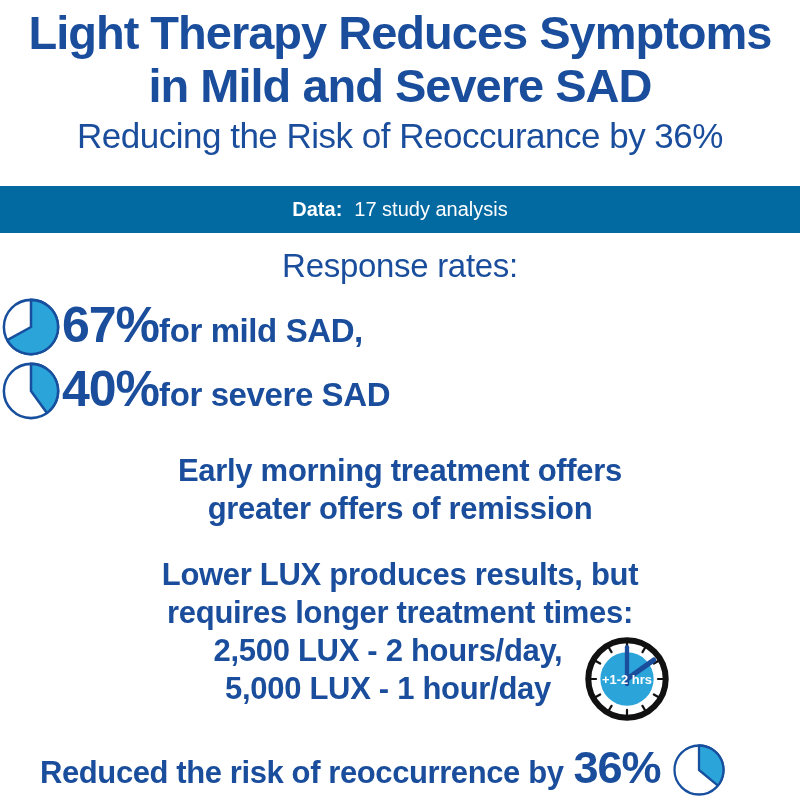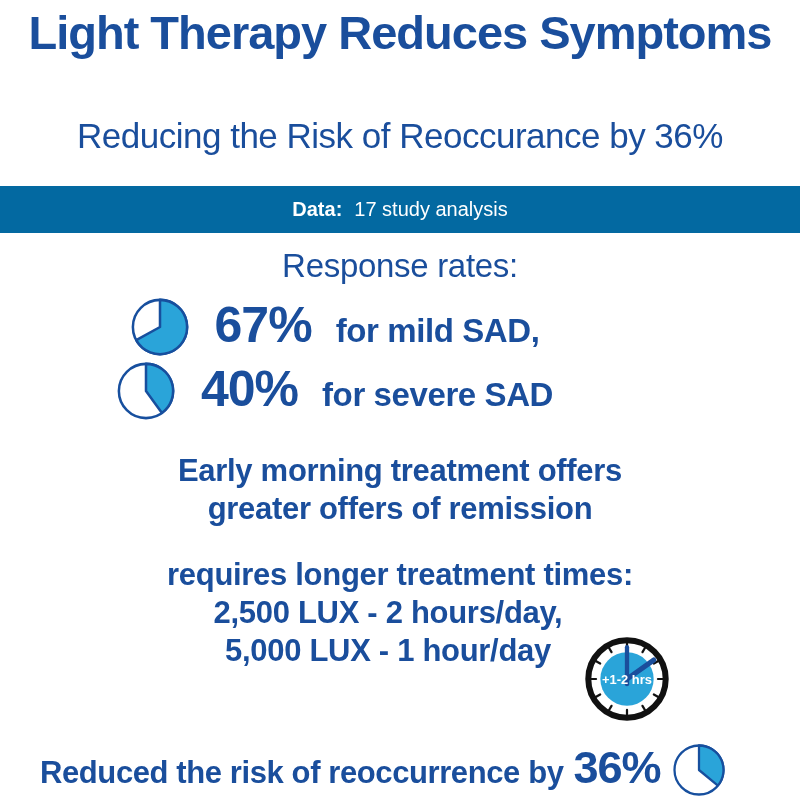--- a/index.html
+++ b/index.html
@@ -8,21 +8,21 @@
     font-family:"Liberation Sans",sans-serif;color:#1A4E9C;
   }
   .center{left:0;right:0;text-align:center;}
   .abs{position:absolute;}
   .title{top:6px;font-size:47px;font-weight:700;letter-spacing:-1px;line-height:53px;}
   .subtitle{top:116px;font-size:35px;font-weight:400;letter-spacing:-0.5px;}
   .banner{top:186px;height:47px;width:800px;background:#0369a1;display:flex;align-items:center;justify-content:center;color:#fff;font-size:20px;}
   .banner .lbl{font-weight:700;}
   .banner .txt{font-weight:400;margin-left:12px;}
   .resp-head{top:247px;font-size:33px;font-weight:500;letter-spacing:-0.3px;}
-  .prow{display:flex;justify-content:center;align-items:baseline;gap:24px;width:668px;}
+  .prow{display:flex;justify-content:flex-start;align-items:baseline;gap:0;width:668px;}
   .row1{top:296px;}
   .row2{top:360px;}
   .pie{width:62px;height:62px;align-self:center;display:block;flex:0 0 auto;}
   .pct{font-size:50px;font-weight:700;letter-spacing:-1px;}
   .plabel{font-size:33px;font-weight:700;letter-spacing:-0.4px;}
   .para{font-size:31px;font-weight:700;letter-spacing:-0.3px;line-height:38px;}
   .remission{top:452px;}
   .lux{top:556px;}
   .lux-times{margin-right:24px;}
   .clock{left:584px;top:636px;width:86px;height:86px;}
@@ -31,20 +31,21 @@
   .footer .fval{font-size:45px;font-weight:700;letter-spacing:-1px;}
   .fpie{width:56px;height:56px;align-self:center;display:block;flex:0 0 auto;}
 </style>
 </head>
 <body>
 
 <div class="poster">
 
   <div class="abs center title">
     <div>Light Therapy Reduces Symptoms</div>
+    <div>in Mild and Severe SAD</div>
   </div>
 
   <div class="abs center subtitle">Reducing the Risk of Reoccurance by 36%</div>
 
   <div class="abs banner">
     <span class="lbl">Data:</span>
     <span class="txt">17 study analysis</span>
   </div>
 
   <div class="abs center resp-head">Response rates:</div>
@@ -66,20 +67,21 @@
     <span class="pct">40%</span>
     <span class="plabel">for severe SAD</span>
   </div>
 
   <div class="abs center para remission">
     <div>Early morning treatment offers</div>
     <div>greater offers of remission</div>
   </div>
 
   <div class="abs center para lux">
+    <div>Lower LUX produces results, but</div>
     <div>requires longer treatment times:</div>
     <div class="lux-times">
       <div>2,500 LUX - 2 hours/day,</div>
       <div>5,000 LUX - 1 hour/day</div>
     </div>
   </div>
 
   <svg class="abs clock" viewBox="0 0 100 100">
       <circle cx="50" cy="50" r="45" fill="#fff" stroke="#111111" stroke-width="7"></circle>
       <line x1="50.0" y1="14.0" x2="50.0" y2="8.0" stroke="#111111" stroke-width="2.6" stroke-linecap="round"></line>

